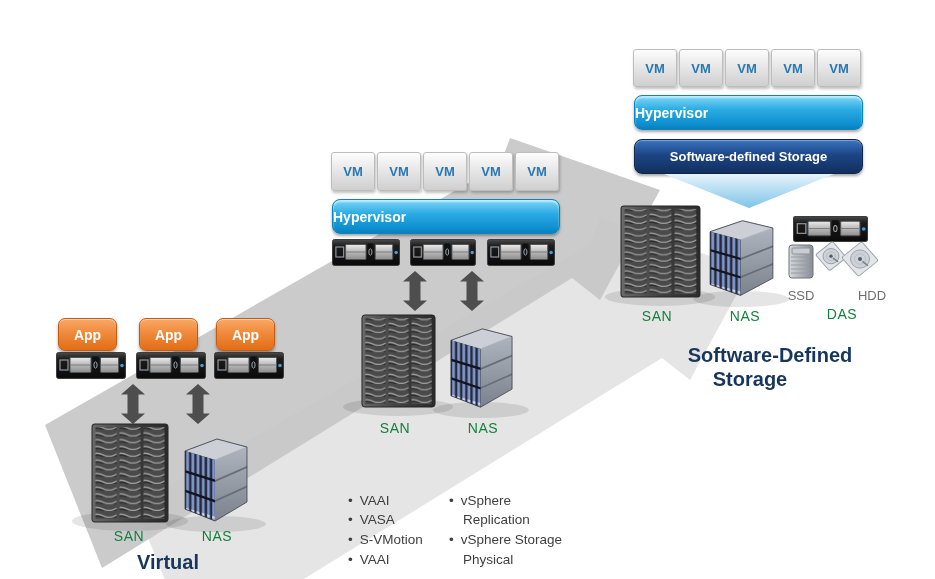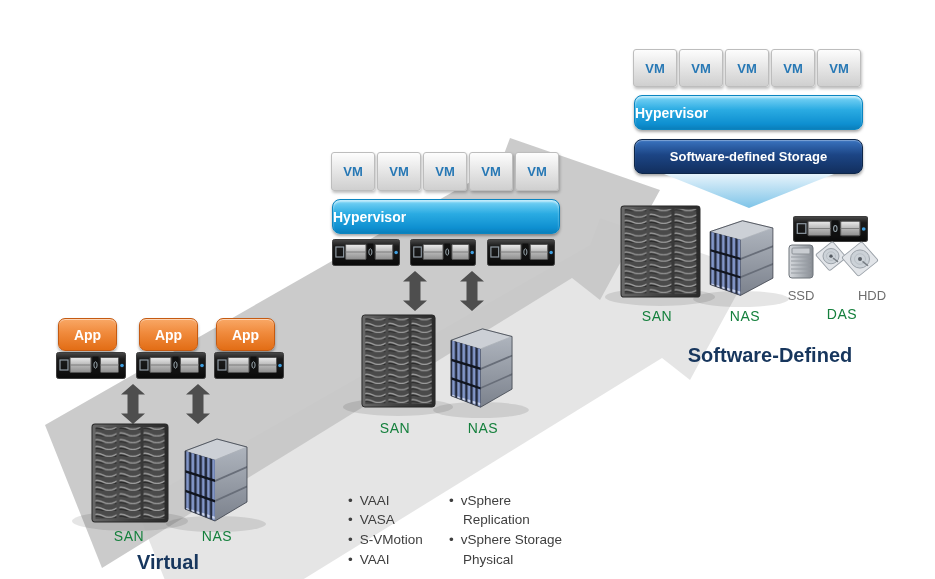--- a/index.html
+++ b/index.html
@@ -508,14 +508,15 @@
     </div>
 
   <div class="abs lbl-sm" style="left:786px;top:280px;width:30px">SSD</div>
   <div class="abs lbl-sm" style="left:854px;top:280px;width:36px">HDD</div>
 
   <div class="abs lbl" style="left:627px;top:308px;width:60px">SAN</div>
   <div class="abs lbl" style="left:715px;top:308px;width:60px">NAS</div>
   <div class="abs lbl" style="left:812px;top:306px;width:60px">DAS</div>
 
   <div class="abs title" style="left:660px;top:344px;width:220px">Software-Defined</div>
+  <div class="abs title" style="left:640px;top:368px;width:220px">Storage</div>
 
 </div>
 
 </body></html>

